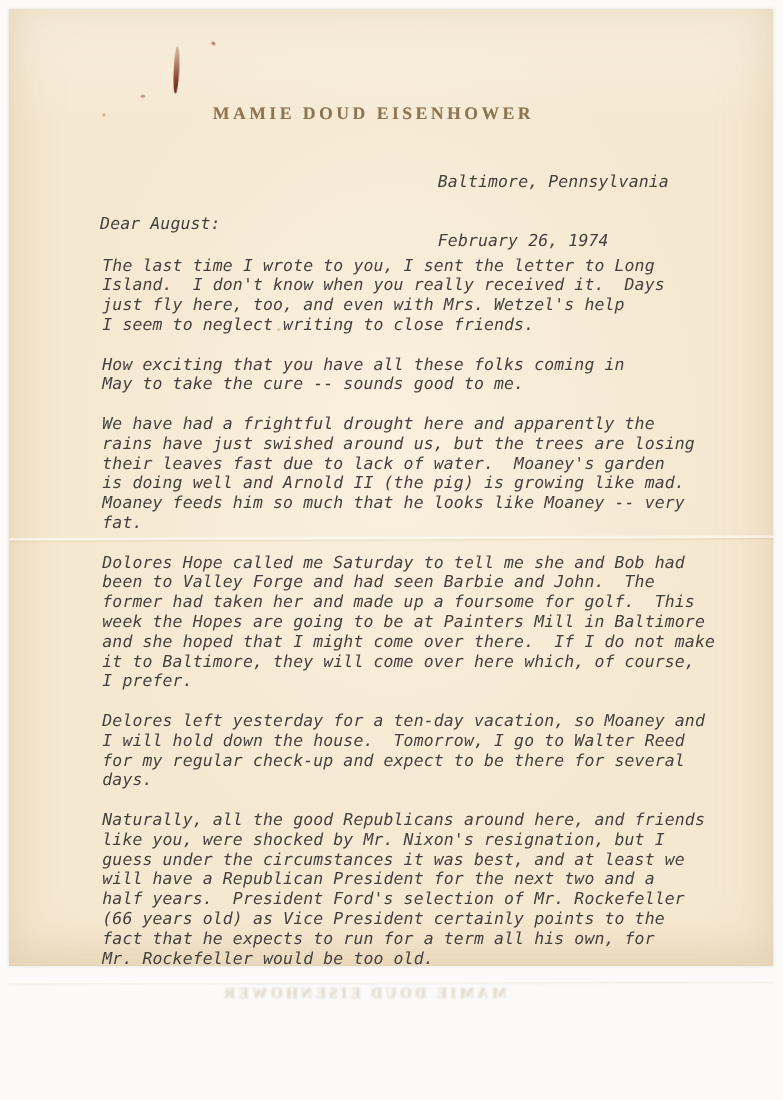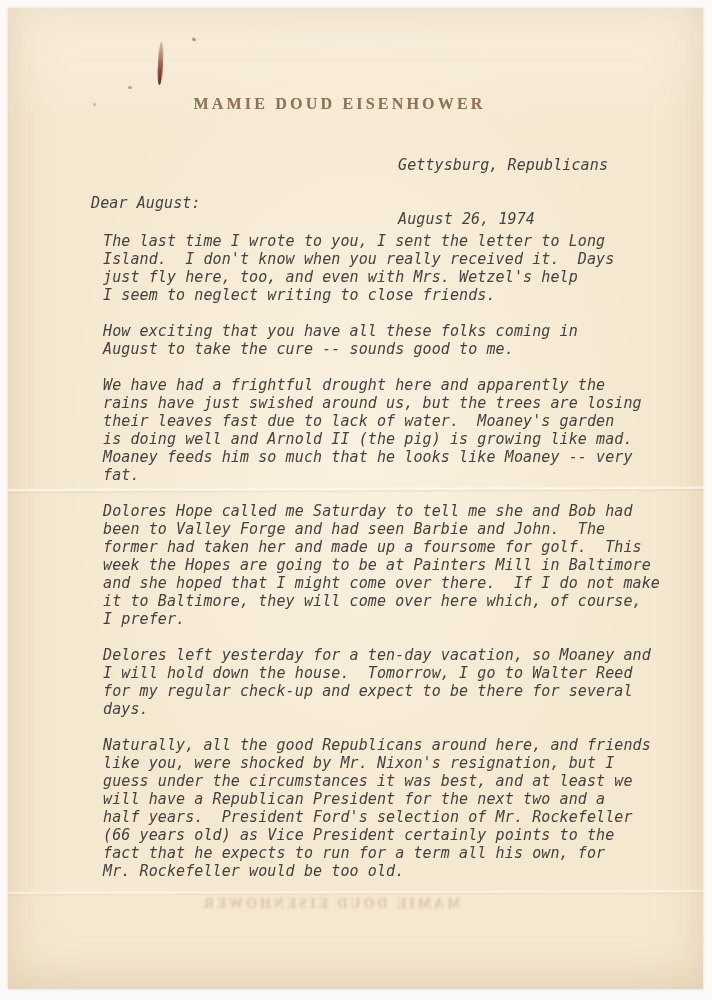--- a/index.html
+++ b/index.html
@@ -14,21 +14,21 @@
   body{
     background:var(--page-bg);
     font-family:"DejaVu Sans Mono", monospace;
     position:relative;
     overflow:hidden;
   }
   .scan{
     position:absolute; left:0; top:0; width:712px; height:1000px;
   }
   .paper{
-    position:absolute; left:8px; top:8px; width:695px; height:981px;
+    position:absolute; left:8px; top:8px; width:695px; height:870px;
     background:
       linear-gradient(180deg, rgba(255,252,244,0.35) 0%, rgba(255,252,244,0) 12%),
       radial-gradient(ellipse at 50% 45%, rgba(255,250,238,0.45) 0%, rgba(255,250,238,0) 60%),
       var(--paper);
     box-shadow:
       inset 0 0 55px rgba(187,155,104,0.20),
       inset 0 -14px 30px rgba(187,155,104,0.14),
       0 0 3px rgba(0,0,0,0.12);
   }
   
@@ -72,21 +72,21 @@
   }
   .dateblock{
     position:absolute; left:390px; top:112px;
   }
   .salutation{
     position:absolute; left:83px; top:186px;
   }
   .letter-body{
     position:absolute; left:83px; top:224px; width:586px;
   }
-  .letter-body p{margin:0 0 18px 12px;}
+  .letter-body p{margin:0 0 18px 2px;}
   
   .ghost{
     position:absolute; top:888px; left:0; width:100%;
     text-align:center;
     transform:translateX(-25px) scaleX(-1);
     font-family:"Liberation Serif","DejaVu Serif", serif;
     font-size:14px; font-weight:bold;
     letter-spacing:3px;
     color:rgba(150,117,72,0.30);
     filter:blur(1.1px);
@@ -118,31 +118,31 @@
 
     <div class="ink-stain"></div>
     <div class="speck speck-a"></div>
     <div class="speck speck-b"></div>
     <div class="speck speck-c"></div>
     <div class="speck speck-d"></div>
 
     <div class="letterhead">MAMIE DOUD EISENHOWER</div>
 
     <div class="dateblock tw">
-      <div>Gettysburg, Republicans</div>
-      <div>August 26, 1974</div>
+      <div>Baltimore, Pennsylvania</div>
+      <div>February 26, 1974</div>
     </div>
 
     <div class="salutation tw">Dear August:</div>
 
     <div class="letter-body tw"><p>The last time I wrote to you, I sent the letter to Long
 Island.  I don't know when you really received it.  Days
 just fly here, too, and even with Mrs. Wetzel's help
 I seem to neglect writing to close friends.</p><p>How exciting that you have all these folks coming in
-August to take the cure -- sounds good to me.</p><p>We have had a frightful drought here and apparently the
+May to take the cure -- sounds good to me.</p><p>We have had a frightful drought here and apparently the
 rains have just swished around us, but the trees are losing
 their leaves fast due to lack of water.  Moaney's garden
 is doing well and Arnold II (the pig) is growing like mad.
 Moaney feeds him so much that he looks like Moaney -- very
 fat.</p><p>Dolores Hope called me Saturday to tell me she and Bob had
 been to Valley Forge and had seen Barbie and John.  The
 former had taken her and made up a foursome for golf.  This
 week the Hopes are going to be at Painters Mill in Baltimore
 and she hoped that I might come over there.  If I do not make
 it to Baltimore, they will come over here which, of course,

